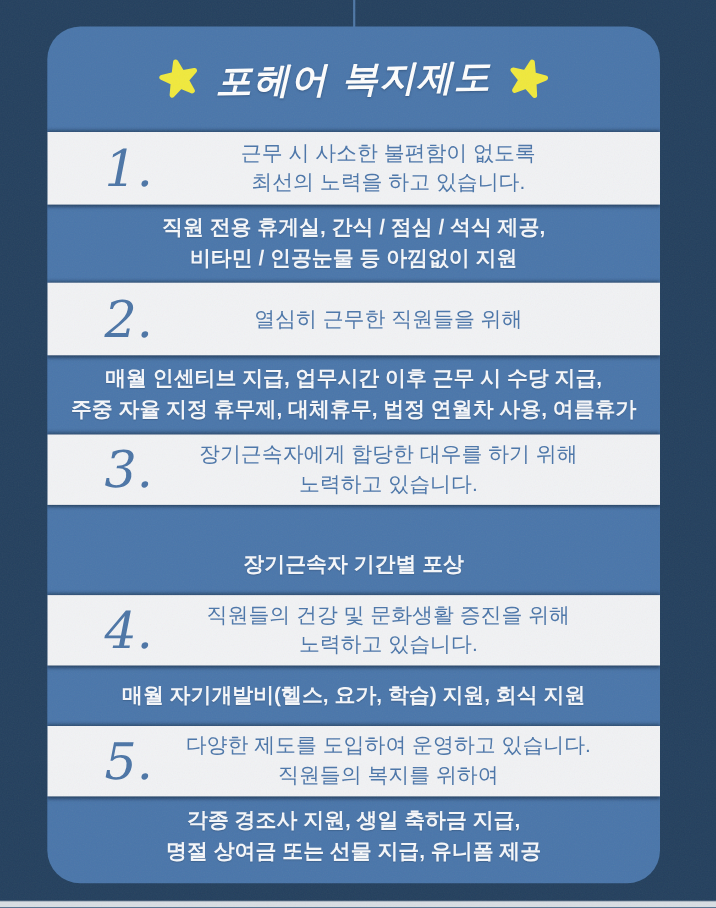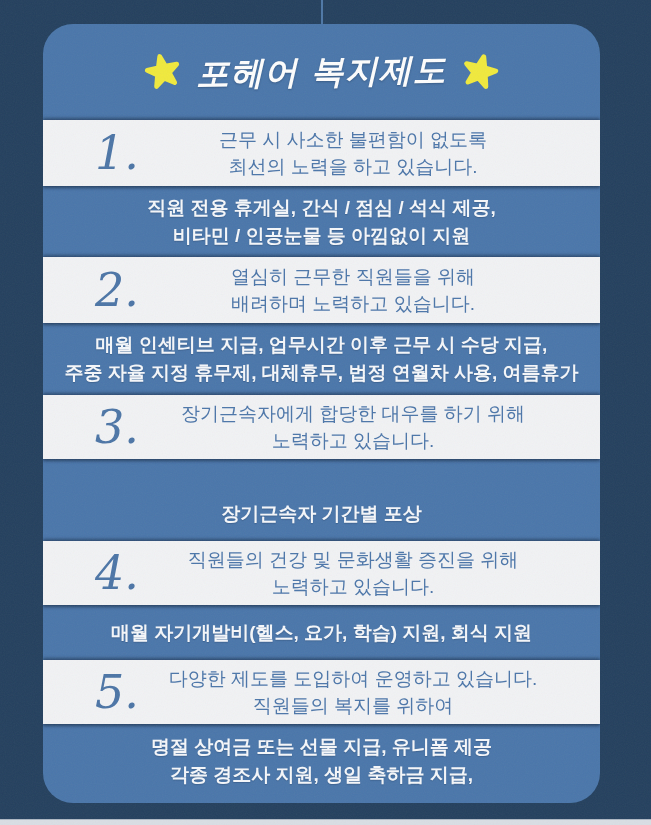--- a/index.html
+++ b/index.html
@@ -112,21 +112,20 @@
       <div class="detail">
         <div>직원 전용 휴게실, 간식 / 점심 / 석식 제공,</div>
         <div>비타민 / 인공눈물 등 아낌없이 지원</div>
       </div>
     </div>
 
     <div class="band white h-w2">
       <div class="num">2.</div>
       <div class="stmt">
         <div>열심히 근무한 직원들을 위해</div>
-        <div>배려하며 노력하고 있습니다.</div>
       </div>
     </div>
     <div class="band blue h-s2">
       <div class="detail">
         <div>매월 인센티브 지급, 업무시간 이후 근무 시 수당 지급,</div>
         <div>주중 자율 지정 휴무제, 대체휴무, 법정 연월차 사용, 여름휴가</div>
       </div>
     </div>
 
     <div class="band white h-w3">
@@ -159,22 +158,22 @@
 
     <div class="band white h-w5">
       <div class="num">5.</div>
       <div class="stmt">
         <div>다양한 제도를 도입하여 운영하고 있습니다.</div>
         <div>직원들의 복지를 위하여</div>
       </div>
     </div>
     <div class="band blue h-s5">
       <div class="detail">
+        <div>각종 경조사 지원, 생일 축하금 지급,</div>
         <div>명절 상여금 또는 선물 지급, 유니폼 제공</div>
-        <div>각종 경조사 지원, 생일 축하금 지급,</div>
       </div>
     </div>
 
   </div>
 
   <div class="bottom-strip"></div>
 
   <svg class="noise" xmlns="http://www.w3.org/2000/svg">
     <filter id="n">
         <feTurbulence type="fractalNoise" baseFrequency="0.9" numOctaves="2" stitchTiles="stitch"></feTurbulence>

